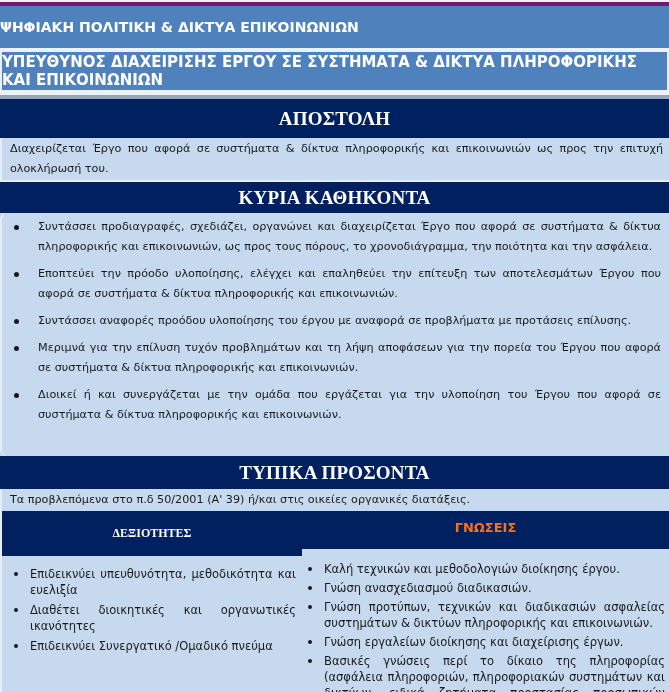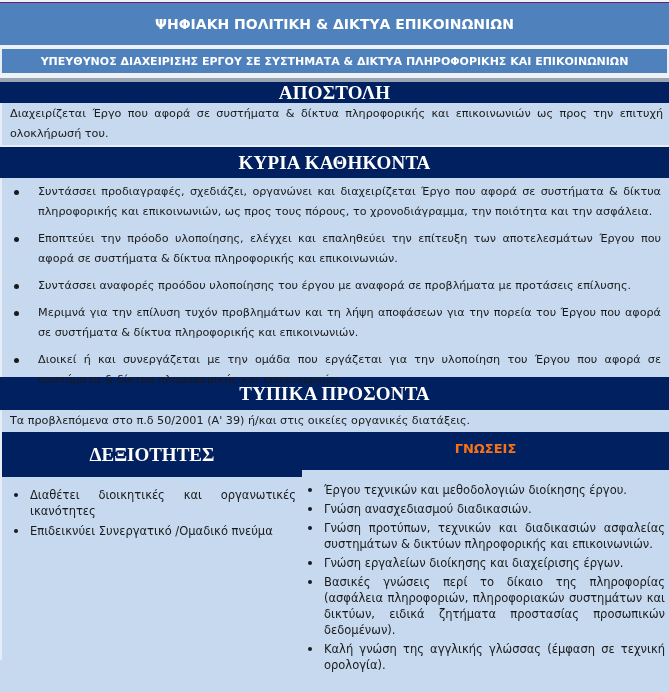--- a/index.html
+++ b/index.html
@@ -7,30 +7,30 @@
     width: 669px; height: 692px; overflow: hidden;
     background: #c6d9ef;
     font-family: "DejaVu Sans", sans-serif;
     color: #1a1a1a;
     position: relative;
   }
   .top-wrap { background: #eef2f7; padding: 2px 0 0 0; }
   .banner1 {
     background: #4f81bd;
     height: 42px; margin: 0 0 4px 0;
-    display: flex; align-items: center; justify-content: center;
+    display: flex; align-items: center; justify-content: flex-start;
     color: #ffffff; font-weight: bold; font-size: 14px;
     font-family: "DejaVu Sans", sans-serif;
-    border-top: 1px solid #701a75;
+    border-top: 4px solid #701a75;
   }
   .banner2 {
     background: #4f81bd;
-    height: 24px;
-    display: flex; align-items: center; justify-content: center;
-    color: #ffffff; font-weight: bold; font-size: 11px;
+    height: 38px;
+    display: flex; align-items: center; 
+    color: #ffffff; font-weight: bold; font-size: 15px;
     font-family: "DejaVu Sans", sans-serif;
     border-left: 2px solid #e8eef6; border-right: 2px solid #e8eef6;
   }
   .gray-line { height: 5px; background: #eef2f7; border-bottom: 4px solid #9aa5b3; }
   .sec-head {
     background: #002060;
     color: #ffffff;
     font-family: "Liberation Serif", serif;
     font-weight: bold; font-size: 19px;
     display: flex; align-items: center; justify-content: center;
@@ -50,21 +50,21 @@
   ul.bul li::before {
     content: "";
     position: absolute; left: 12px; top: 8px;
     width: 5px; height: 5px; border-radius: 50%; background: #1a1a1a;
   }
   .two-col { display: flex; position: relative; }
   .col-left { width: 300px; }
   .col-right { flex: 1; }
   .colhead-left {
     background: #002060; color: #fff; height: 45px;
-    font-family: "Liberation Serif", serif; font-weight: bold; font-size: 19px;
+    font-family: "Liberation Serif", serif; font-weight: bold; font-size: 12px;
     display: flex; align-items: center; justify-content: center;
     margin-top: 0;
   }
   .colhead-right {
     background: #002060; color: #f97316; height: 38px;
     font-family: "DejaVu Sans", sans-serif; font-weight: bold; font-size: 13px;
     display: flex; align-items: flex-start; justify-content: center;
     padding-top: 9px; box-sizing: border-box;
   }
   ul.small { list-style: none; margin: 0; padding: 10px 6px 0 0; }
@@ -86,31 +86,31 @@
 <div class="top-wrap">
   <div class="banner1">
     <span>ΨΗΦΙΑΚΗ ΠΟΛΙΤΙΚΗ &amp; ΔΙΚΤΥΑ ΕΠΙΚΟΙΝΩΝΙΩΝ</span>
   </div>
   <div class="banner2">
     <span>ΥΠΕΥΘΥΝΟΣ ΔΙΑΧΕΙΡΙΣΗΣ ΕΡΓΟΥ ΣΕ ΣΥΣΤΗΜΑΤΑ &amp; ΔΙΚΤΥΑ ΠΛΗΡΟΦΟΡΙΚΗΣ ΚΑΙ ΕΠΙΚΟΙΝΩΝΙΩΝ</span>
   </div>
   <div class="gray-line"></div>
 </div>
 
-<div class="sec-head" style="height:21px;">
+<div class="sec-head" style="height:39px;">
   <span>ΑΠΟΣΤΟΛΗ</span>
 </div>
 <div class="panel" style="height:41px; padding-top:1px;">
   <div class="para">Διαχειρίζεται Έργο που αφορά σε συστήματα &amp; δίκτυα πληροφορικής και επικοινωνιών ως προς την επιτυχή ολοκλήρωσή του.</div>
 </div>
 
 <div class="sec-head" style="height:31px; border-top:2px solid #e6edf6;">
   <span>ΚΥΡΙΑ ΚΑΘΗΚΟΝΤΑ</span>
 </div>
-<div class="panel" style="height:199px;">
+<div class="panel" style="height:243px;border-radius:7px;">
   <ul class="bul">
     <li>Συντάσσει προδιαγραφές, σχεδιάζει, οργανώνει και διαχειρίζεται  Έργο που αφορά σε  συστήματα &amp; δίκτυα πληροφορικής και επικοινωνιών, ως προς τους πόρους, το χρονοδιάγραμμα, την ποιότητα και την ασφάλεια.</li>
     <li>Εποπτεύει την πρόοδο υλοποίησης, ελέγχει και επαληθεύει την επίτευξη των αποτελεσμάτων Έργου που αφορά σε  συστήματα &amp; δίκτυα πληροφορικής και επικοινωνιών.</li>
     <li>Συντάσσει αναφορές προόδου υλοποίησης του έργου με αναφορά σε προβλήματα με προτάσεις επίλυσης.</li>
     <li>Μεριμνά για την επίλυση τυχόν προβλημάτων και τη λήψη αποφάσεων για την πορεία του Έργου που αφορά σε συστήματα &amp; δίκτυα πληροφορικής και επικοινωνιών.</li>
     <li>Διοικεί ή και συνεργάζεται με την ομάδα που εργάζεται για την υλοποίηση του Έργου που αφορά σε  συστήματα &amp; δίκτυα πληροφορικής και επικοινωνιών.</li>
   </ul>
 </div>
 
 <div class="sec-head" style="height:33px;">
@@ -119,30 +119,31 @@
 <div class="panel" style="height:22px; display:flex; align-items:center;">
   <div class="para">Τα προβλεπόμενα στο π.δ 50/2001 (Α' 39) ή/και στις οικείες οργανικές διατάξεις.</div>
 </div>
 
 <div class="two-col panel" style="height:228px; line-height:normal;">
   <div class="col-left">
     <div class="colhead-left">
       <span>ΔΕΞΙΟΤΗΤΕΣ</span>
     </div>
     <ul class="small">
+      <li>Επιδεικνύει υπευθυνότητα, μεθοδικότητα και ευελιξία</li>
       <li>Διαθέτει διοικητικές και οργανωτικές ικανότητες</li>
       <li>Επιδεικνύει Συνεργατικό /Ομαδικό πνεύμα</li>
     </ul>
   </div>
   <div class="col-right">
     <div class="colhead-right">
       <span>ΓΝΩΣΕΙΣ</span>
     </div>
     <ul class="small">
-      <li>Έργου τεχνικών και μεθοδολογιών διοίκησης έργου.</li>
+      <li>Καλή τεχνικών και μεθοδολογιών διοίκησης έργου.</li>
       <li>Γνώση ανασχεδιασμού διαδικασιών.</li>
       <li>Γνώση προτύπων, τεχνικών και διαδικασιών ασφαλείας συστημάτων &amp; δικτύων πληροφορικής και επικοινωνιών.</li>
       <li>Γνώση εργαλείων  διοίκησης και διαχείρισης έργων.</li>
       <li>Βασικές γνώσεις περί το δίκαιο της πληροφορίας (ασφάλεια πληροφοριών, πληροφοριακών συστημάτων και δικτύων, ειδικά ζητήματα προστασίας προσωπικών δεδομένων).</li>
       <li>Καλή γνώση της αγγλικής γλώσσας (έμφαση σε τεχνική ορολογία).</li>
     </ul>
   </div>
 </div>
 
 </body></html>

